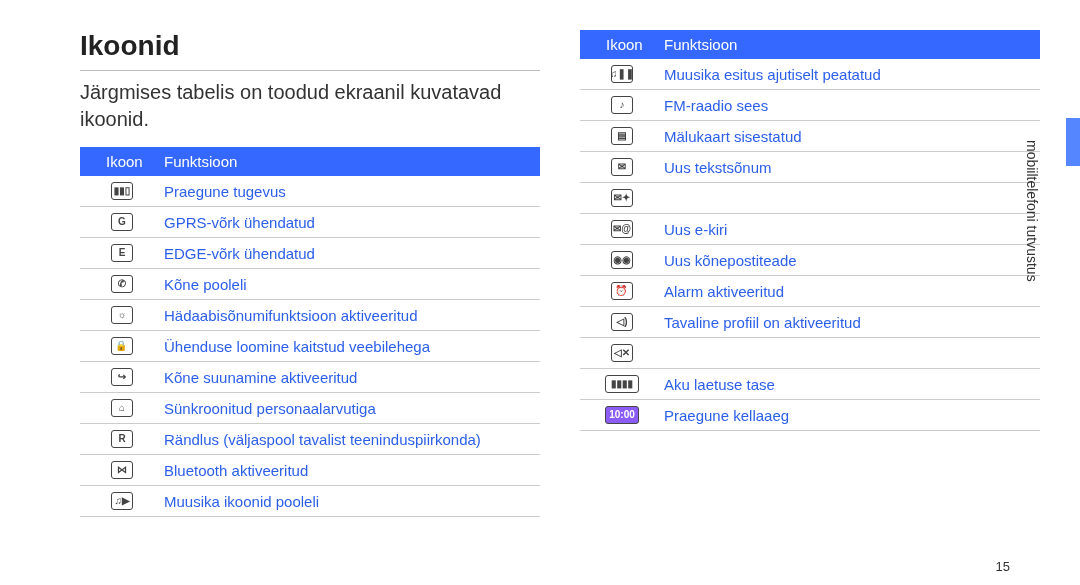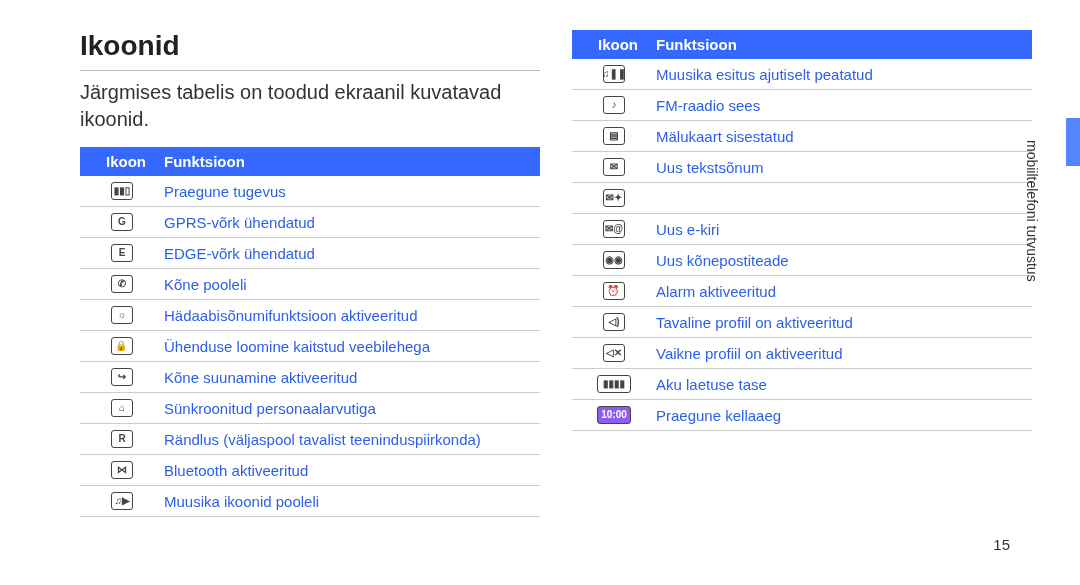--- a/index.html
+++ b/index.html
@@ -7,21 +7,21 @@
     margin: 0;
     font-family: Arial, Helvetica, sans-serif;
     width: 1080px;
     height: 585px;
     background: #fff;
     position: relative;
     padding: 30px 60px 20px 80px;
   }
   .page-wrap {
     display: flex;
-    gap: 32px;
+    gap: 40px;
   }
   .col {
     flex: 0 0 460px;
   }
   h2.title {
     font-size: 28px;
     font-weight: bold;
     margin: 0 0 4px 0;
     color: #222;
     border-bottom: 1px solid #bbb;
@@ -30,21 +30,21 @@
   .intro {
     font-size: 20px;
     color: #333;
     margin: 8px 0 14px 0;
     line-height: 1.35;
   }
   .thead {
     display: flex;
     background: #3468ff;
     color: #fff;
-    font-weight: bold;
+    font-weight: normal;
     font-size: 15px;
     padding: 6px 0;
   }
   .thead .c1 { width: 84px; padding-left: 26px; }
   .thead .c2 { flex: 1; }
   .row {
     display: flex;
     align-items: center;
     border-bottom: 1px solid #ccc;
     padding: 6px 0;
@@ -89,22 +89,22 @@
     position: absolute;
     right: 0;
     top: 118px;
     width: 14px;
     height: 48px;
     background: #5585ff;
   }
   .pagenum {
     position: absolute;
     right: 70px;
-    bottom: 32px;
-    font-size: 15px;
+    bottom: 11px;
+    font-size: 13px;
     color: #333;
   }
 </style>
 </head>
 <body>
 
 <div class="page-wrap">
   <div class="col">
     <h2 class="title">Ikoonid</h2>
     <div class="intro">Järgmises tabelis on toodud ekraanil kuvatavad ikoonid.</div>
@@ -239,21 +239,20 @@
         <div class="row">
           <div class="iconcell">
             <span class="glyph">◁)</span>
           </div>
           <div class="fncell">Tavaline profiil on aktiveeritud</div>
         </div>
         <div class="row">
           <div class="iconcell">
             <span class="glyph">◁✕</span>
           </div>
-          <div class="fncell">Vaikne profiil on aktiveeritud</div>
         </div>
         <div class="row">
           <div class="iconcell">
             <span class="glyph wide">▮▮▮▮</span>
           </div>
           <div class="fncell">Aku laetuse tase</div>
         </div>
         <div class="row">
           <div class="iconcell">
             <span class="glyph wide filled">10:00</span>

